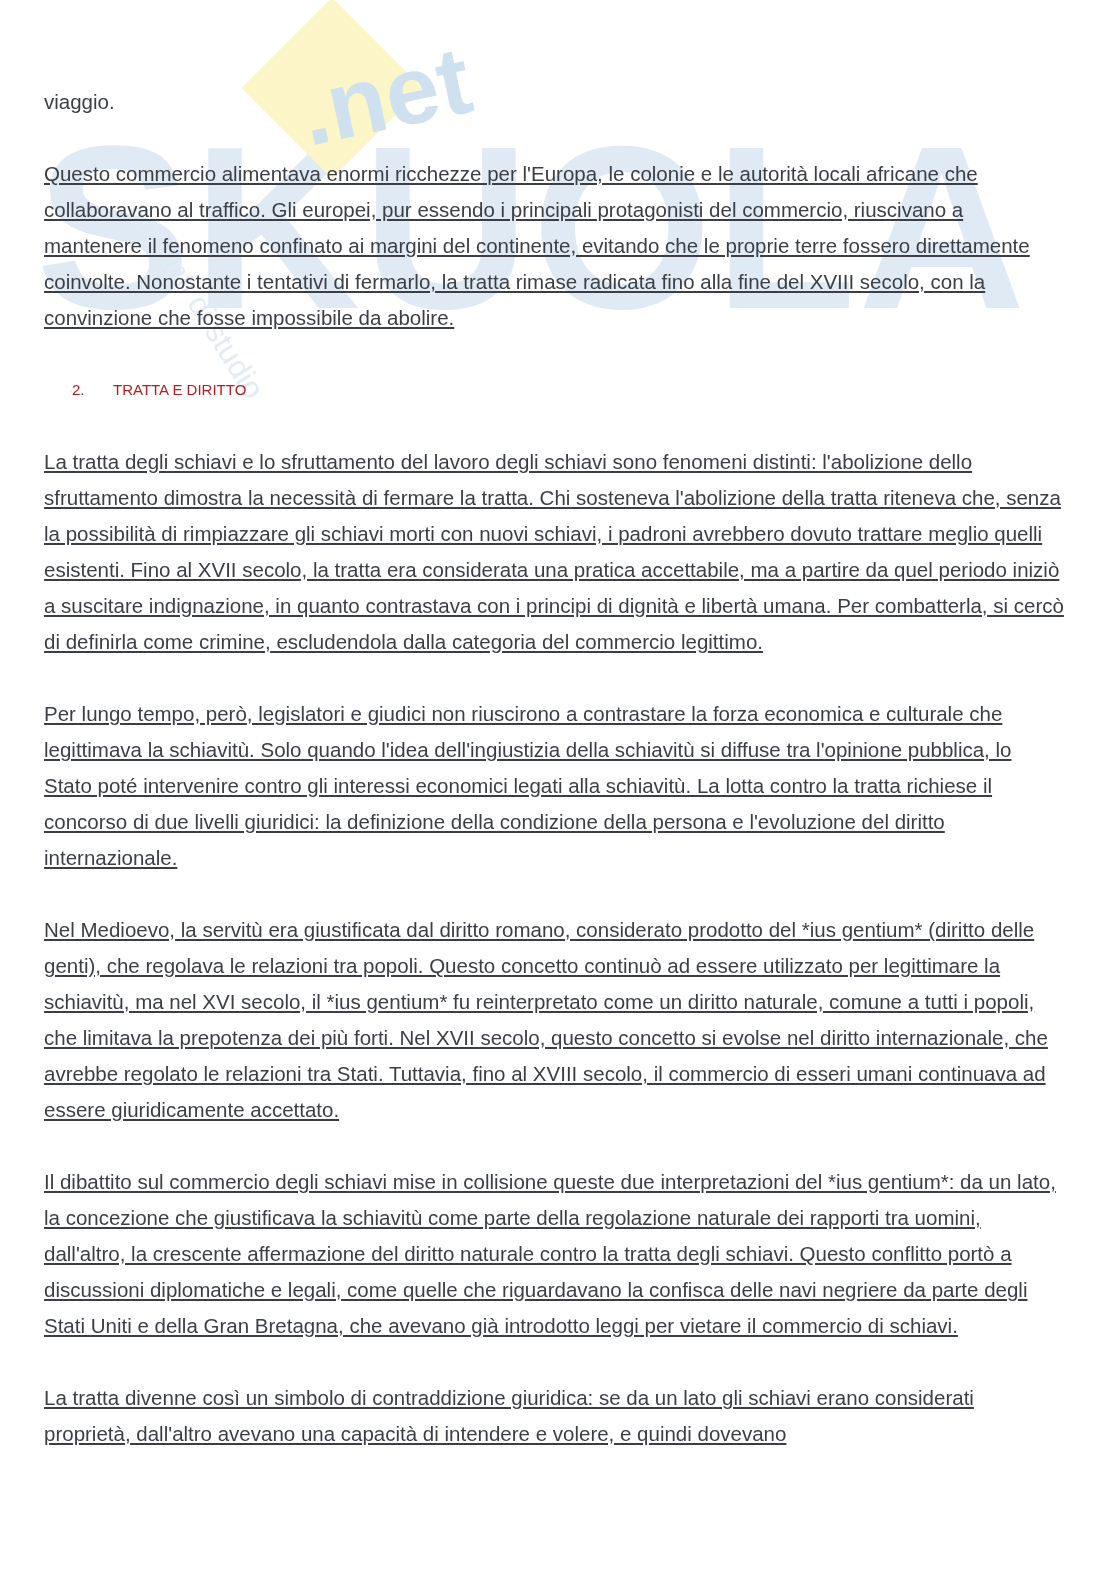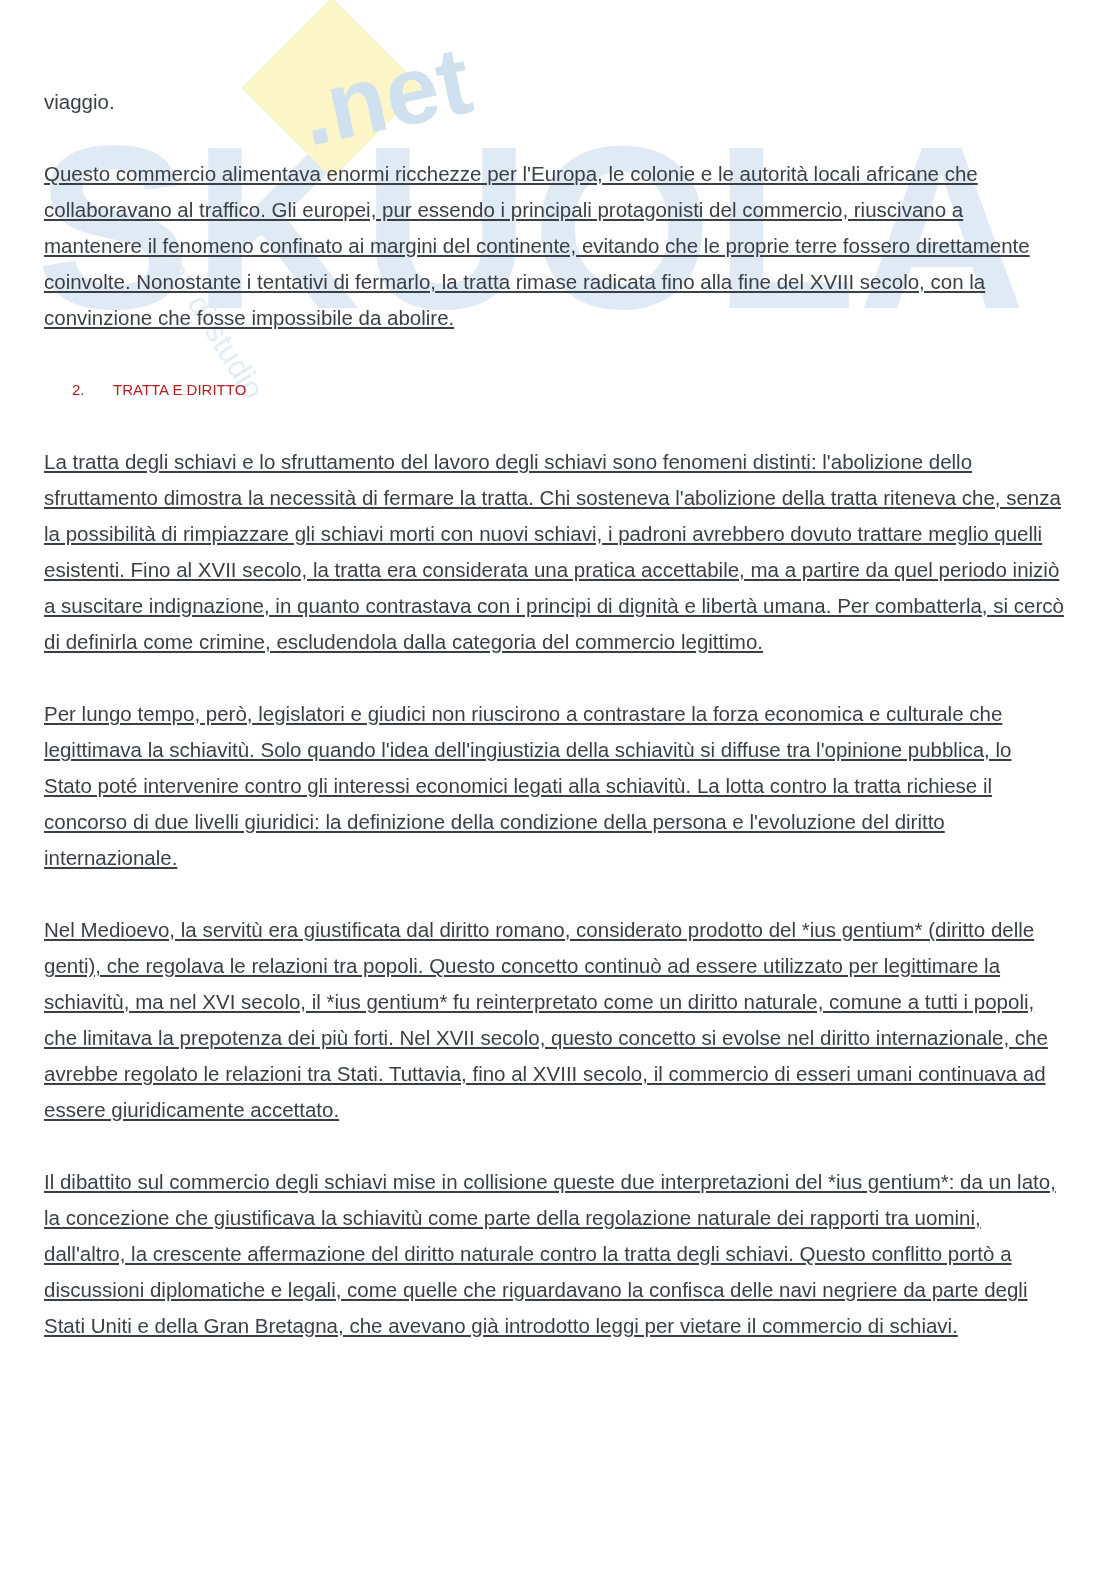--- a/index.html
+++ b/index.html
@@ -127,15 +127,16 @@
     <h2 class="heading"><span class="num">2.</span><span>TRATTA E DIRITTO</span></h2>
 
     <p class="para sp-gap">La tratta degli schiavi e lo sfruttamento del lavoro degli schiavi sono fenomeni distinti: l'abolizione dello sfruttamento dimostra la necessità di fermare la tratta. Chi sosteneva l'abolizione della tratta riteneva che, senza la possibilità di rimpiazzare gli schiavi morti con nuovi schiavi, i padroni avrebbero dovuto trattare meglio quelli esistenti. Fino al XVII secolo, la tratta era considerata una pratica accettabile, ma a partire da quel periodo iniziò a suscitare indignazione, in quanto contrastava con i principi di dignità e libertà umana. Per combatterla, si cercò di definirla come crimine, escludendola dalla categoria del commercio legittimo.</p>
 
     <p class="para sp-gap">Per lungo tempo, però, legislatori e giudici non riuscirono a contrastare la forza economica e culturale che legittimava la schiavitù. Solo quando l'idea dell'ingiustizia della schiavitù si diffuse tra l'opinione pubblica, lo Stato poté intervenire contro gli interessi economici legati alla schiavitù. La lotta contro la tratta richiese il concorso di due livelli giuridici: la definizione della condizione della persona e l'evoluzione del diritto internazionale.</p>
 
     <p class="para sp-gap">Nel Medioevo, la servitù era giustificata dal diritto romano, considerato prodotto del *ius gentium* (diritto delle genti), che regolava le relazioni tra popoli. Questo concetto continuò ad essere utilizzato per legittimare la schiavitù, ma nel XVI secolo, il *ius gentium* fu reinterpretato come un diritto naturale, comune a tutti i popoli, che limitava la prepotenza dei più forti. Nel XVII secolo, questo concetto si evolse nel diritto internazionale, che avrebbe regolato le relazioni tra Stati. Tuttavia, fino al XVIII secolo, il commercio di esseri umani continuava ad essere giuridicamente accettato.</p>
 
     <p class="para sp-gap">Il dibattito sul commercio degli schiavi mise in collisione queste due interpretazioni del *ius gentium*: da un lato, la concezione che giustificava la schiavitù come parte della regolazione naturale dei rapporti tra uomini, dall'altro, la crescente affermazione del diritto naturale contro la tratta degli schiavi. Questo conflitto portò a discussioni diplomatiche e legali, come quelle che riguardavano la confisca delle navi negriere da parte degli Stati Uniti e della Gran Bretagna, che avevano già introdotto leggi per vietare il commercio di schiavi.</p>
 
+    <p class="para sp-gap">La tratta divenne così un simbolo di contraddizione giuridica: se da un lato gli schiavi erano considerati proprietà, dall'altro avevano una capacità di intendere e volere, e quindi dovevano</p>
 
   </div>
 </div>
 
 </body></html>

